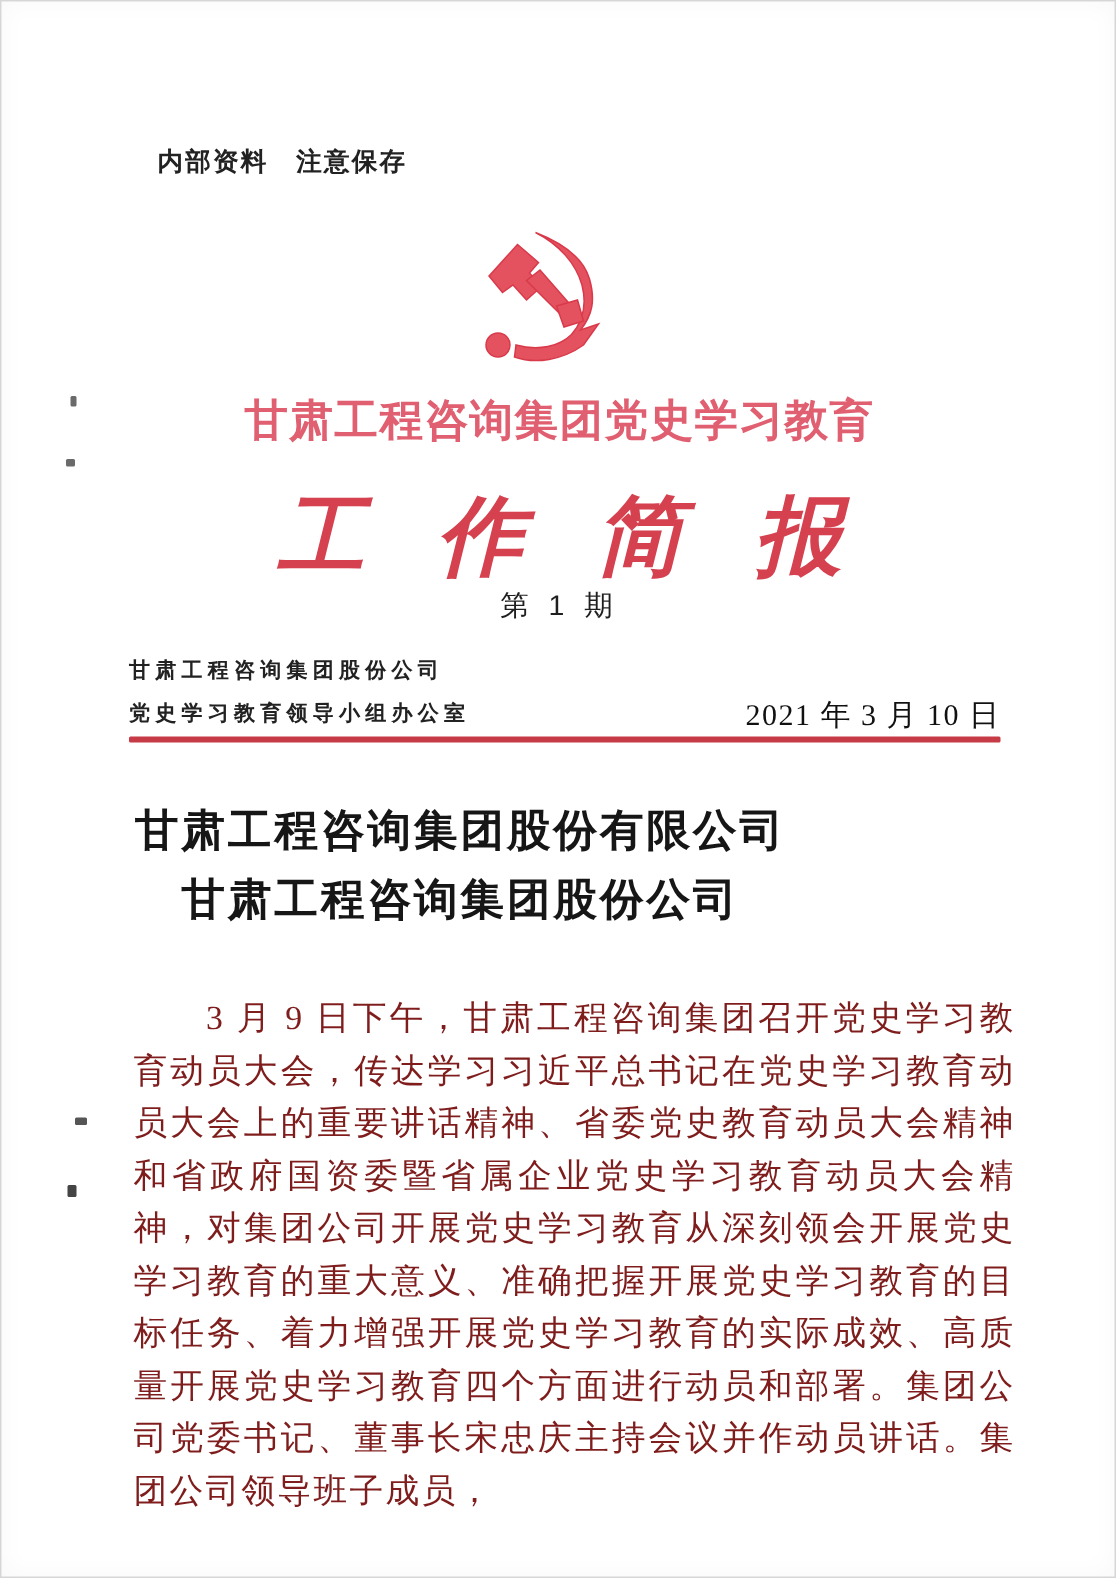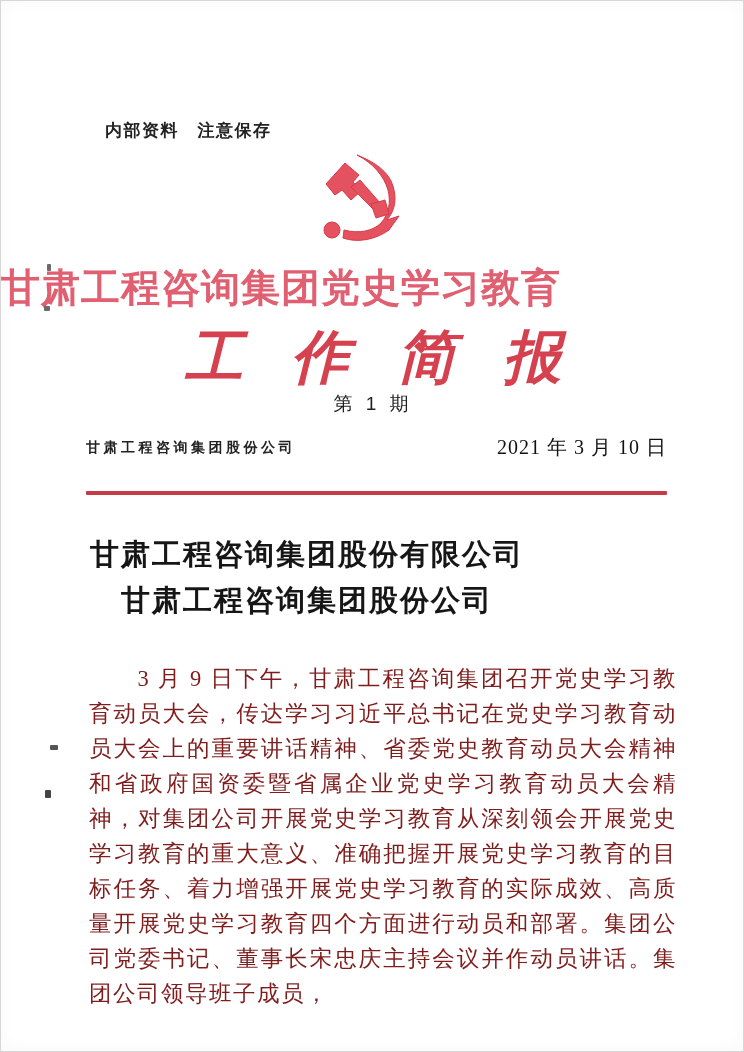--- a/index.html
+++ b/index.html
@@ -18,31 +18,32 @@
     position:relative;
     width:744px;height:1052px;
     margin:0 auto;
     background:var(--paper);
     border:1px solid #d6d6d6;
     box-shadow:inset 0 0 18px rgba(0,0,0,0.03);
     overflow:hidden;
     color:var(--ink);
   }
   .classification{
-    position:absolute;left:104px;top:118px;
+    position:absolute;left:104px;top:95px;
     font-family:"Liberation Sans","DejaVu Sans",sans-serif;
     font-weight:bold;font-size:17px;letter-spacing:1.5px;
     color:#222;
   }
   .emblem{
     position:absolute;left:322px;top:152px;width:80px;height:94px;
   }
   .masthead-title{
     position:absolute;left:0;top:260px;width:744px;
-    font-weight:bold;font-size:39px;letter-spacing:1px;
+    text-align:center;
+    font-weight:bold;font-size:29px;letter-spacing:1px;
     color:var(--title-red);
   }
   .bulletin-title{
     position:absolute;left:0;top:318px;width:744px;
     text-align:center;
     font-size:58px;font-weight:bold;
     letter-spacing:48px;text-indent:48px; 
     color:var(--brush-red);
     font-family:"DejaVu Serif","Liberation Serif",serif;
     font-style:italic;
@@ -122,20 +123,21 @@
 
   <div class="masthead-title">甘肃工程咨询集团党史学习教育</div>
 
   <div class="bulletin-title">工作简报</div>
 
   <div class="issue-no">第 1 期</div>
 
   <div class="masthead-bar">
     <div class="issuer">
       <div>甘肃工程咨询集团股份公司</div>
+      <div>党史学习教育领导小组办公室</div>
     </div>
     <div class="issue-date">2021 年 3 月 10 日</div>
   </div>
 
   <div class="red-rule"></div>
 
   <div class="article-title">
     <div>甘肃工程咨询集团股份有限公司</div>
     <div>甘肃工程咨询集团股份公司</div>
   </div>

